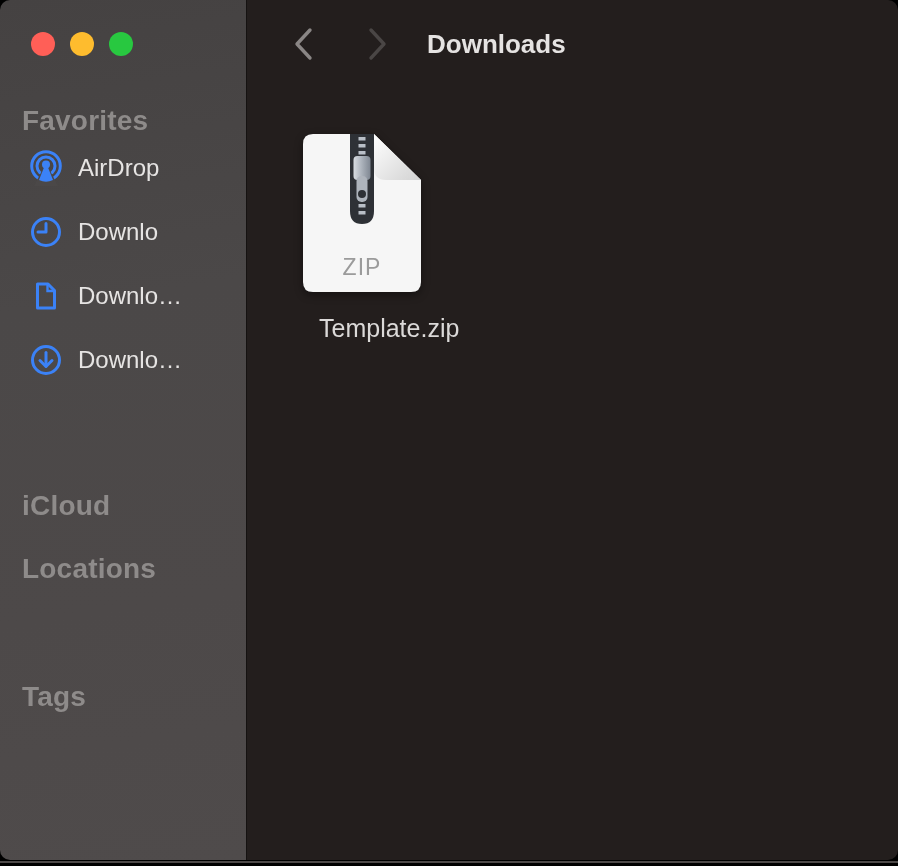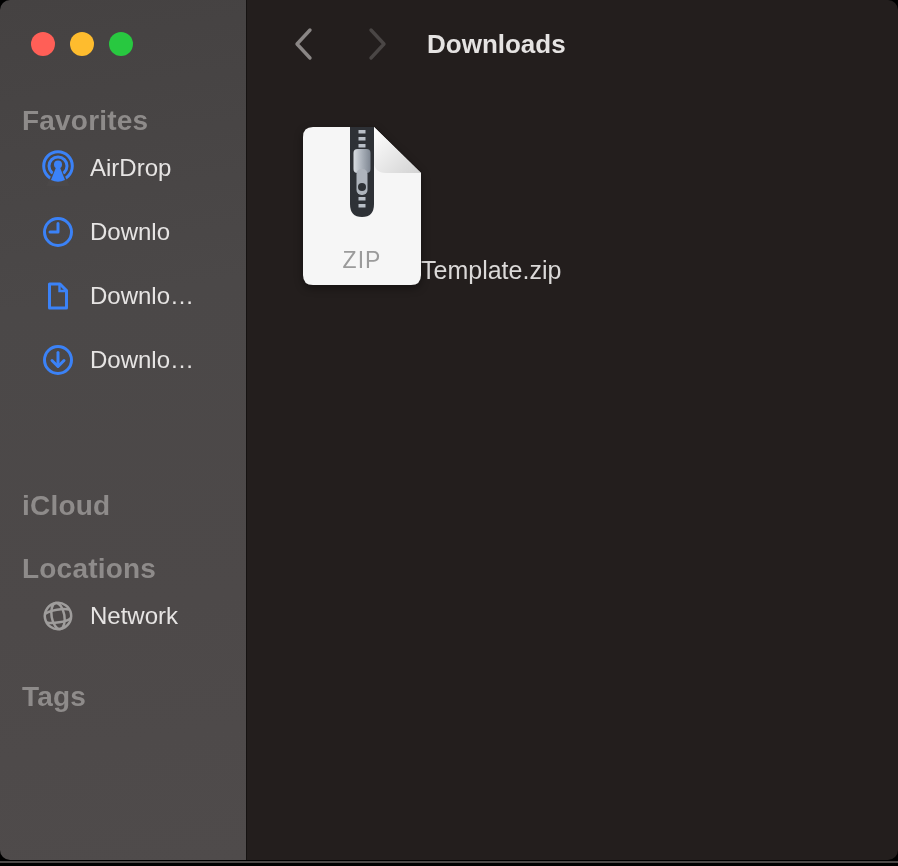--- a/index.html
+++ b/index.html
@@ -21,41 +21,41 @@
 
   .side-header { position:absolute; left:22px; font-size:28px; font-weight:700;
                  color:#8e8b8a; letter-spacing:0.2px; }
   .h-favorites { top:105px; }
   .h-icloud    { top:466px;margin-top:24px; }
   .h-locations { top:553px; }
   .h-tags      { top:681px; }
 
   .fav-items { position:absolute; top:140px; left:0; right:6px; }
   .side-row { height:56px; margin-bottom:8px; display:flex; align-items:center;
-              padding-left:40px; border-radius:10px; cursor:default; }
+              padding-left:28px; border-radius:10px; cursor:default; }
   .side-row .icon { width:36px; height:36px; margin-right:14px; flex:none;
                     display:flex; align-items:center; justify-content:center; }
   .side-row .label { font-size:24px; color:#e6e4e3; white-space:nowrap; }
   .row-network { position:absolute; top:588px; left:0; right:6px; }
 
   
   .main { position:absolute; top:0; left:246px; width:652px; height:100%;
           background:#231e1d; border-left:1px solid rgba(0,0,0,0.4); }
   .toolbar { position:absolute; top:0; left:0; right:0; height:88px;text-align:right; }
   .nav-btn { position:absolute; top:24px; width:30px; height:40px;
              display:flex; align-items:center; justify-content:center; }
   .nav-back    { left:42px; }
   .nav-forward { left:115px; }
   .toolbar-title { position:absolute; left:180px; top:29px; font-size:26px;
                    font-weight:700; color:#e5e3e2; }
 
-  .file-tile { position:absolute; top:127px; left:56px; width:200px;
-               display:flex; flex-direction:row; align-items:flex-end; cursor:default; }
+  .file-tile { position:absolute; top:134px; left:56px; width:200px;
+               display:flex; flex-direction:column; align-items:flex-start; cursor:default; }
   .file-icon { filter:drop-shadow(0 3px 4px rgba(0,0,0,0.4)); }
-  .file-name { margin-top:22px; font-size:25px; color:#dbd9d8; }
+  .file-name { margin-top:22px; font-size:25px; color:#dbd9d8;margin-left:16px; }
 
   svg { display:block; }
 </style>
 </head>
 <body>
 
 <div class="window">
 
   <div class="sidebar">
 
@@ -112,33 +112,20 @@
           </svg>
         </span>
         <span class="label">Downlo…</span>
       </div>
     </div>
 
     <div class="side-header h-icloud">iCloud</div>
 
     <div class="side-header h-locations">Locations</div>
 
-    <div class="side-row row-network">
-      <span class="icon">
-        <svg width="36" height="36" viewBox="0 0 36 36">
-          <g transform="rotate(-10 18 18)" stroke="#9f9d9c" stroke-width="2.5" fill="none">
-            <circle cx="18" cy="18" r="13.2"></circle>
-            <ellipse cx="18" cy="18" rx="6.4" ry="13.2"></ellipse>
-            <path d="M5.8,13.8 C10,10.8 26,10.8 30.2,13.8"></path>
-            <path d="M5.8,22.2 C10,25.2 26,25.2 30.2,22.2"></path>
-          </g>
-        </svg>
-      </span>
-      <span class="label">Network</span>
-    </div>
 
     <div class="side-header h-tags">Tags</div>
   </div>
 
   <div class="main">
 
     <div class="toolbar">
       <div class="nav-btn nav-back">
         <svg width="24" height="38" viewBox="0 0 24 38">
           <polyline points="18,5 5,19 18,33" fill="none" stroke="#8a8685" stroke-width="3.4" stroke-linecap="round" stroke-linejoin="round"></polyline>

